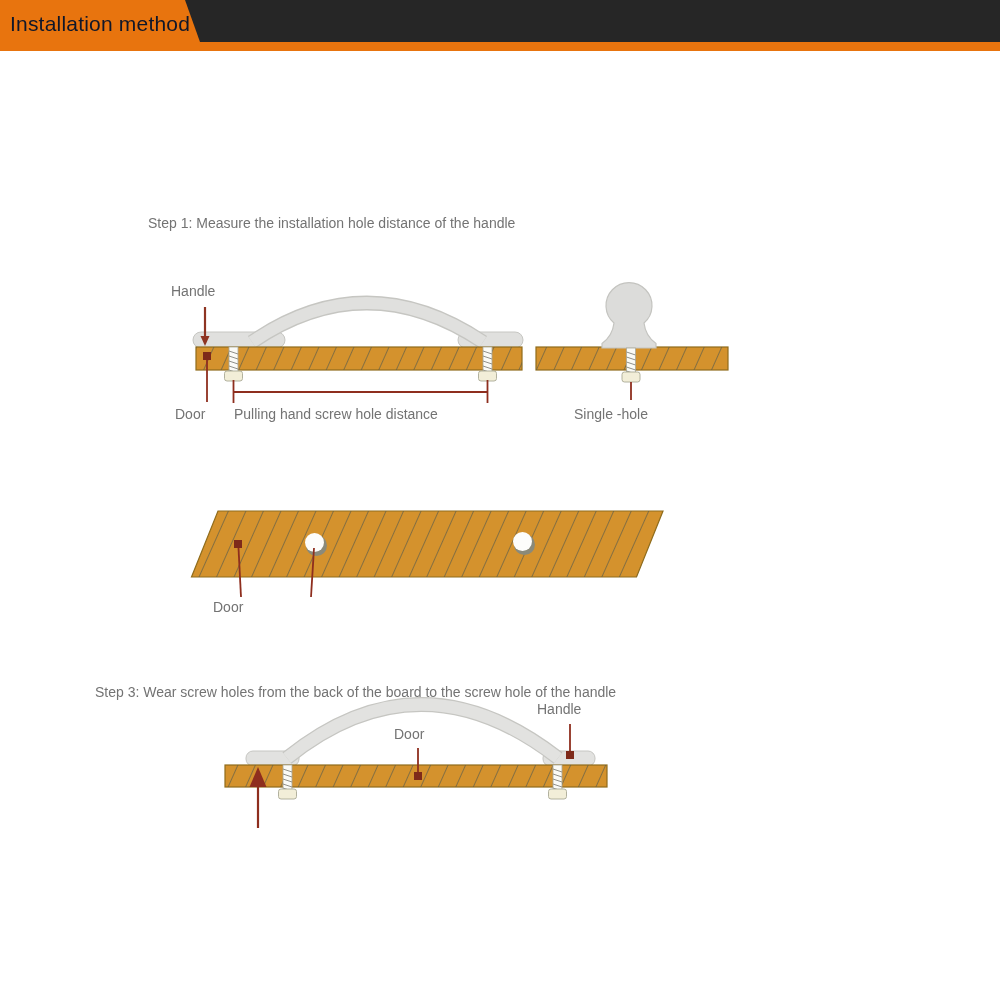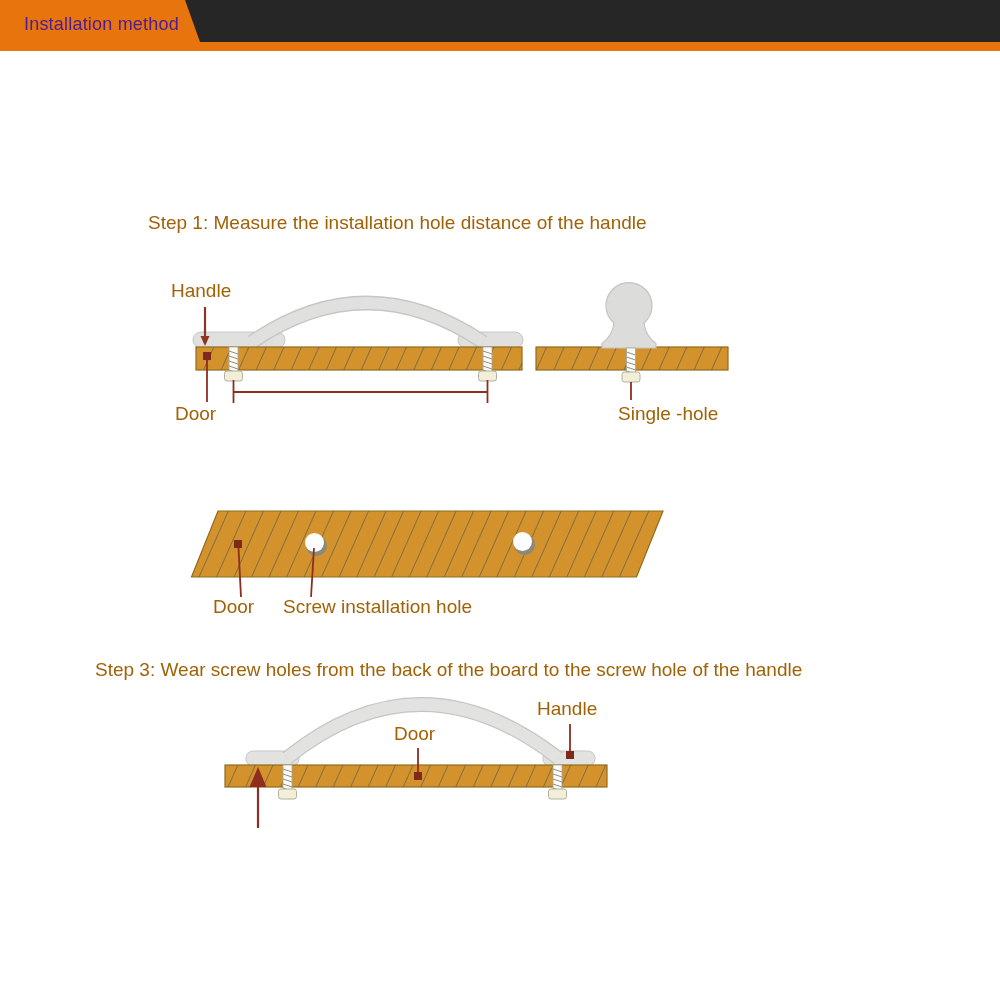--- a/index.html
+++ b/index.html
@@ -7,34 +7,34 @@
     position:relative;width:1000px;height:1000px;overflow:hidden;
     background:#ffffff;font-family:"Liberation Sans",sans-serif;color:#1b1b1b;
   }
   
   .banner{position:absolute;left:0;top:0;width:1000px;height:51px;background:#E8740E;}
   .banner-dark{
     position:absolute;left:0;top:0;width:1000px;height:42px;background:#262626;
     clip-path:polygon(185px 0,1000px 0,1000px 42px,200px 42px);
   }
   .banner-title{
-    position:absolute;left:24px;top:11px;font-size:18px;line-height:26px;
-    color:#4c1d95;white-space:nowrap;letter-spacing:0.2px;
+    position:absolute;left:10px;top:11px;font-size:21px;line-height:26px;
+    color:#0f172a;white-space:nowrap;letter-spacing:0.2px;
   }
   
-  .txt{position:absolute;white-space:nowrap;font-size:19px;line-height:24px;color:#a16207;}
+  .txt{position:absolute;white-space:nowrap;font-size:14px;line-height:24px;color:#737373;}
   .h-step1{left:148px;top:211px;}
   .lbl-handle1{left:171px;top:279px;}
   .lbl-door1{left:175px;top:402px;}
   .lbl-distance1{left:234px;top:402px;}
-  .lbl-single1{left:574px;top:402px;margin-left:44px;}
+  .lbl-single1{left:574px;top:402px;}
   .h-step2{left:125px;top:460px;}
   .lbl-door2{left:213px;top:595px;}
   .lbl-screwhole2{left:283px;top:595px;}
-  .h-step3{left:95px;top:658px;}
+  .h-step3{left:95px;top:680px;}
   .lbl-door3{left:394px;top:722px;}
   .lbl-handle3{left:537px;top:697px;}
   .lbl-caption3{left:263px;top:805px;}
   
   .diagram{position:absolute;left:0;top:0;width:1000px;height:1000px;}
 </style>
 </head>
 <body>
 
 <div class="page">
@@ -150,22 +150,22 @@
       <g>
         <line x1="258" y1="784" x2="258" y2="828" stroke="#8E2E1E" stroke-width="2.2"></line>
         <polygon points="258,767 249.5,787 266.5,787" fill="#8E2E1E"></polygon>
       </g>
     </g>
   </svg>
 
   <div class="txt h-step1">Step 1: Measure the installation hole distance of the handle</div>
   <div class="txt lbl-handle1">Handle</div>
   <div class="txt lbl-door1">Door</div>
+  <div class="txt lbl-distance1">Pulling hand screw hole distance</div>
   <div class="txt lbl-single1">Single -hole</div>
 
   <div class="txt lbl-door2">Door</div>
-  <div class="txt lbl-screwhole2">Screw installation hole</div>
 
   <div class="txt h-step3">Step 3: Wear screw holes from the back of the board to the screw hole of the handle</div>
   <div class="txt lbl-door3">Door</div>
   <div class="txt lbl-handle3">Handle</div>
 
 </div>
 
 </body></html>

